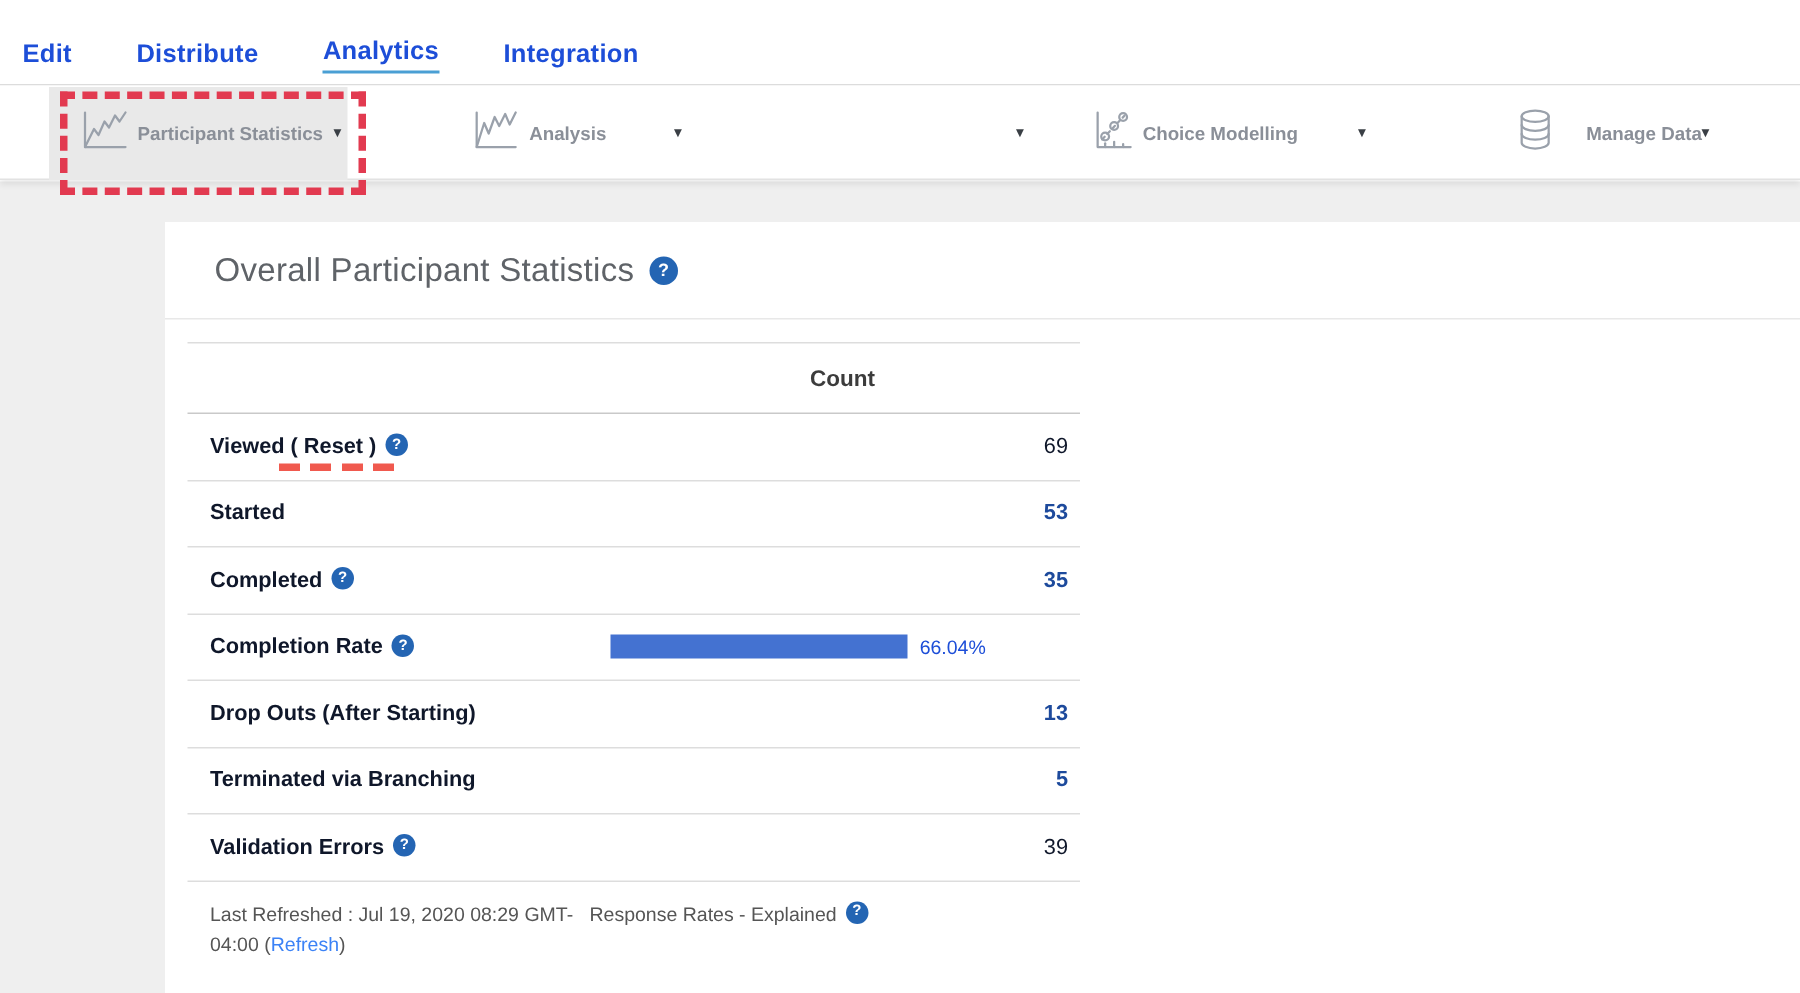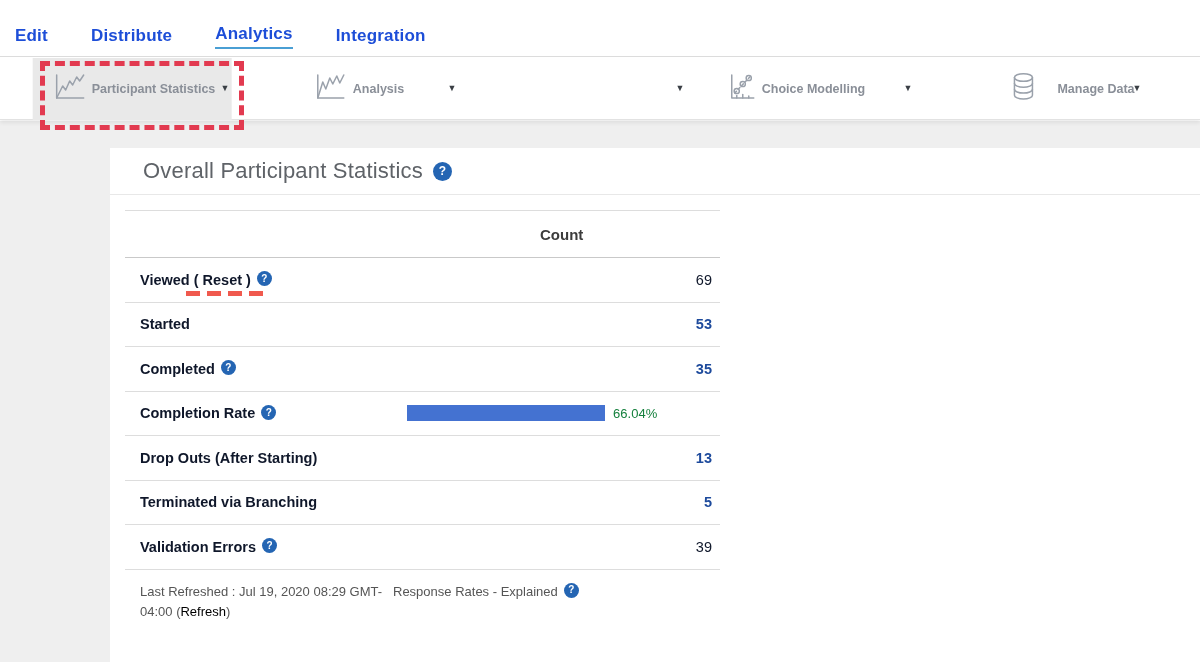--- a/index.html
+++ b/index.html
@@ -32,48 +32,48 @@
   .c-0 { left:225px; } .c-1 { left:452px; } .c-2 { left:680px; }
   .c-3 { left:908px; } .c-4 { left:1137px; }
   .annot-box { position:absolute; left:40px; top:4px; width:204px; height:69px;
     border:5px dashed #e23a50; z-index:5; pointer-events:none; }
 
   
   .page-bg { position:absolute; left:0; top:121px; width:1200px; height:541px;
     background:#efefef; }
   .card { position:absolute; left:110px; top:27px; width:1090px; height:514px;
     background:#fff; }
-  .card-header { height:47px; display:flex; align-items:center; gap:10px;
+  .card-header { height:65px; display:flex; align-items:center; gap:10px;
     padding-left:33px; border-bottom:1px solid #e8e8e8; }
   .card-title { font-size:22px; color:#5f6368; letter-spacing:.2px; }
   .help { display:inline-flex; align-items:center; justify-content:center;
     background:#2465b3; color:#fff; border-radius:50%; font-weight:700;
     cursor:pointer; }
   .help.lg { width:19px; height:19px; font-size:12px; }
   .help.sm { width:15px; height:15px; font-size:10px; margin-left:6px;
     position:relative; top:-1px; }
 
   
   .stat-table { margin:15px 0 0 15px; width:595px; border-top:1px solid #ddd; }
   .thead { height:47px; border-bottom:1px solid #c9c9c9; display:flex;
     align-items:center; padding-left:15px; }
   .count-header { margin-left:400px; font-size:15px; font-weight:700; color:#3c3c3c; }
   .row { position:relative; height:44.5px; display:flex; align-items:center;
     border-bottom:1px solid #ddd; padding:0 8px 0 15px; font-size:14.5px; }
   .row .lbl { font-weight:700; color:#0f172a; }
-  .lnk { color:#000000; font-weight:700; cursor:pointer; }
+  .lnk { color:#3b82f6; font-weight:700; cursor:pointer; }
   .val { margin-left:auto; }
   .val-blue { color:#1d4a9c; font-weight:700; }
   .val-gray { color:#0f172a; font-weight:400; }
   .reset-underline { position:absolute; left:61px; bottom:6px; width:84px; height:5px;
     background:repeating-linear-gradient(90deg,#f0594e 0 14px,transparent 14px 21px); }
   .bar-wrap { position:absolute; left:282px; top:50%; transform:translateY(-50%);
     display:flex; align-items:center; gap:8px; }
   .bar-fill { height:16px; background:#4472d1; }
-  .bar-label { font-size:13px; color:#15803d; }
+  .bar-label { font-size:13px; color:#1d4ed8; }
 
   
   .tfoot { display:flex; padding:12px 0 0 15px; font-size:13px; color:#555;
     line-height:1.55; }
   .refresh-col { width:253px; }
   .rates-col { display:flex; align-items:flex-start; }
   .rates-col .help.sm { top:1px; }
 </style>
 </head>
 <body>

